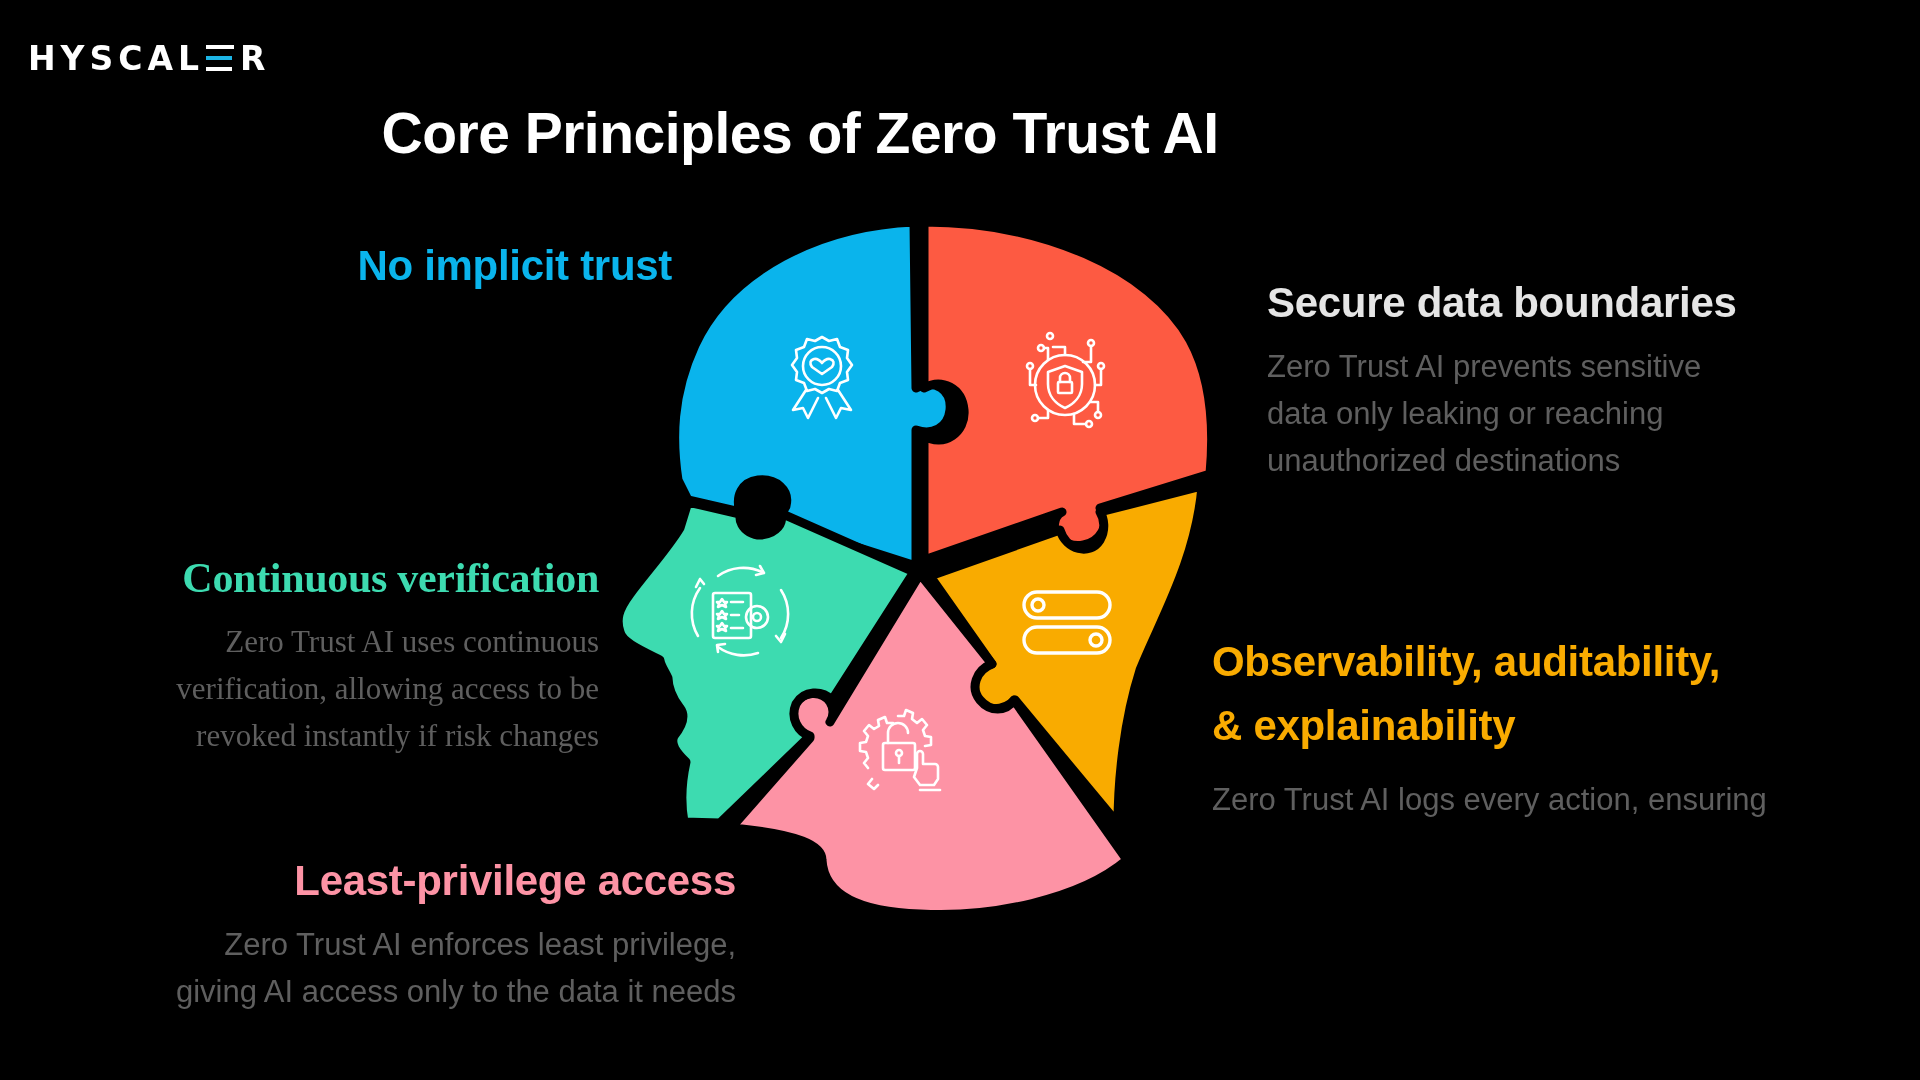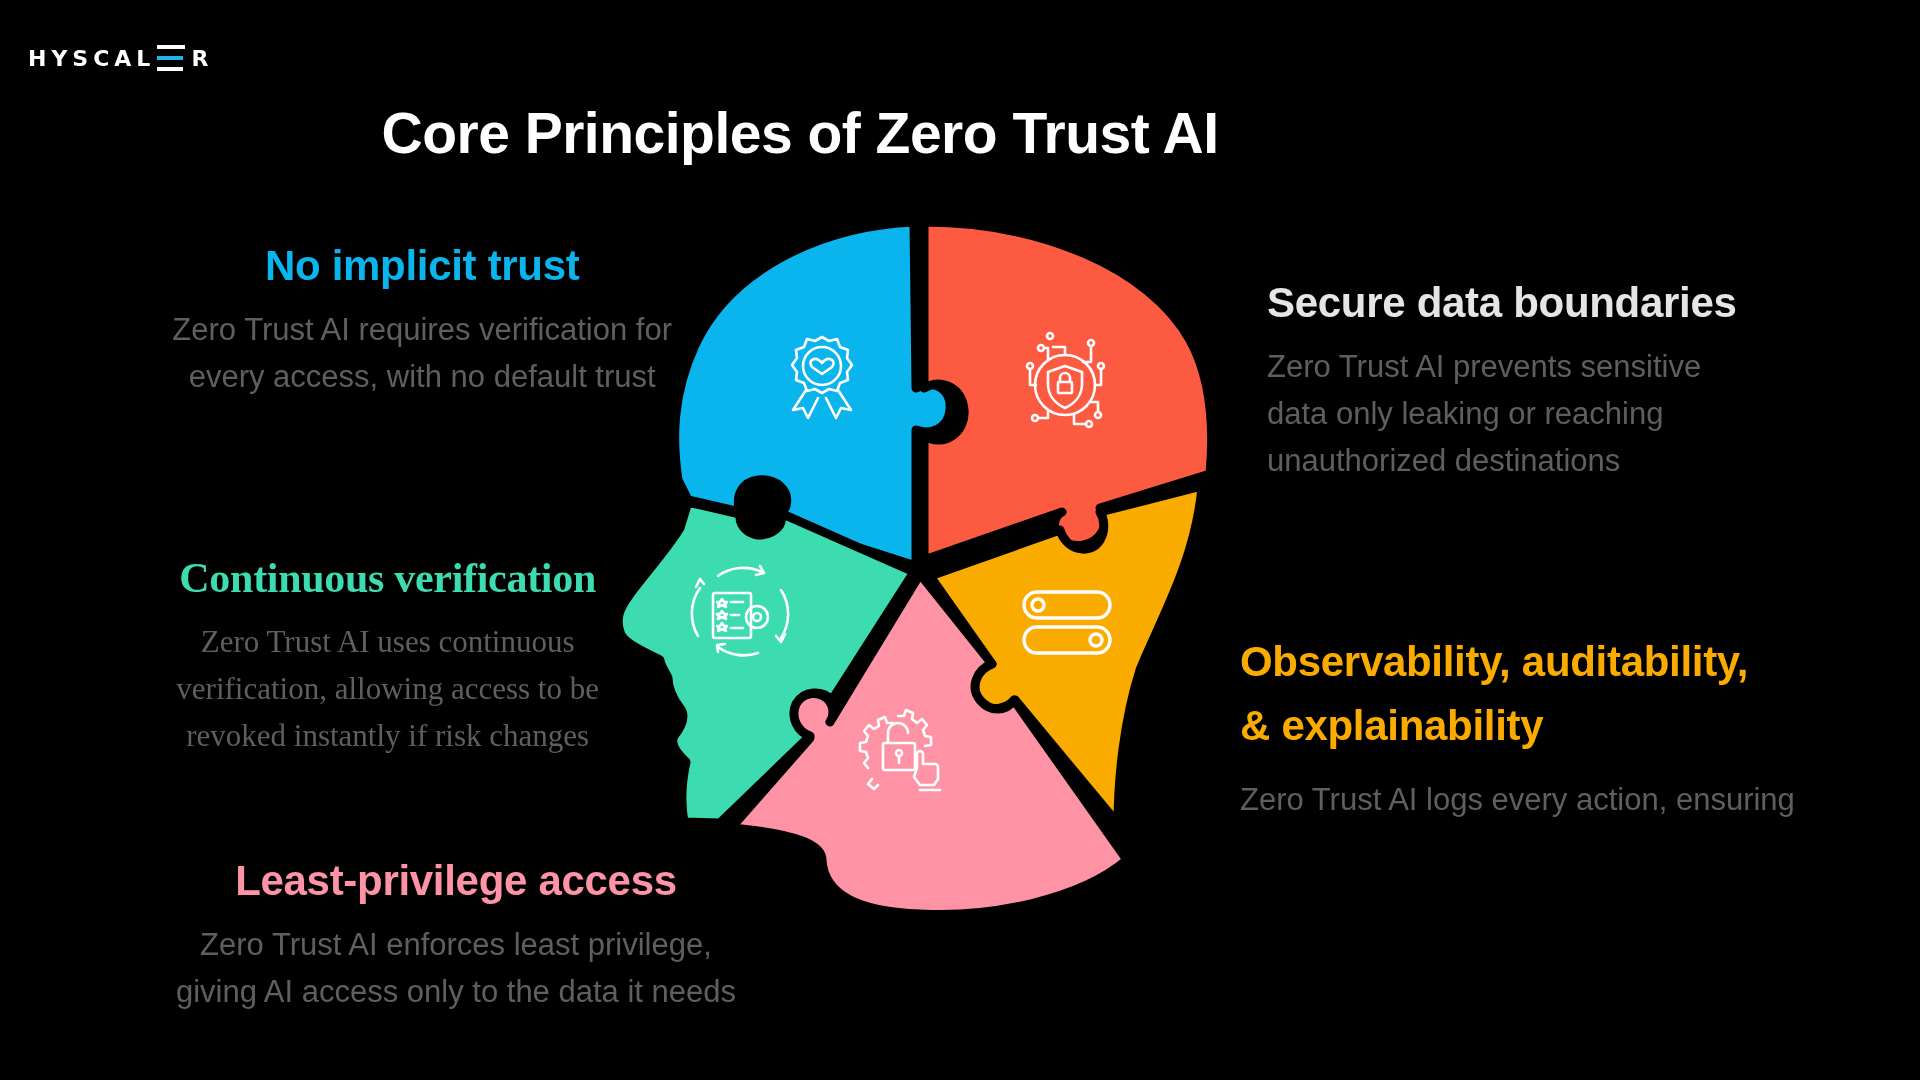--- a/index.html
+++ b/index.html
@@ -1,28 +1,28 @@
 <!DOCTYPE html>
 <html><head>
 <meta charset="utf-8">
 <style>
   html, body { margin: 0; padding: 0; background: #000; }
   body { width: 1920px; height: 1080px; position: relative; overflow: hidden; font-family: "Liberation Sans", sans-serif; color: #fff; }
-  .logo { position: absolute; left: 28px; top: 40px; height: 36px; display: flex; align-items: center; font-family: "DejaVu Sans", sans-serif; font-size: 22px; font-weight: bold; letter-spacing: 5px; color: #fff; }
+  .logo { position: absolute; left: 28px; top: 40px; height: 36px; display: flex; align-items: center; font-family: "DejaVu Sans", sans-serif; font-size: 33px; font-weight: bold; letter-spacing: 5px; color: #fff; }
   .logo .e-mark { display: inline-block; position: relative; width: 30px; height: 28px; margin: 0 4px 0 2px; }
   .logo .e-mark i { position: absolute; left: 0; height: 4px; display: block; }
   .logo .e-mark .t { top: 1px; width: 28px; background: #fff; }
   .logo .e-mark .m { top: 12px; width: 26px; background: #1cb5e6; }
   .logo .e-mark .b { top: 23px; width: 26px; background: #fff; }
   .title { position: absolute; left: 0; width: 1600px; top: 100px; text-align: center; font-size: 57px; font-weight: bold; color: #fff; letter-spacing: -0.5px; }
   .block { position: absolute; }
   .block .h { font-weight: bold; font-size: 42px; line-height: 52px; white-space: nowrap; letter-spacing: -0.3px; }
   .block .p { color: #5f5f5f; font-size: 31px; line-height: 47px; margin-top: 14px; }
   .block .p div { white-space: nowrap; }
-  .right-al { text-align: center; }
+  .right-al { text-align: right; }
   svg.head { position: absolute; left: 0; top: 0; }
 </style>
 </head>
 <body>
 
 <div class="logo">
   <span>HYSCAL</span>
   <span class="e-mark">
       <i class="t"></i>
       <i class="m"></i>
@@ -172,45 +172,41 @@
     <path d="M888 743 v-10 a10 10 0 0 1 20 0"></path>
     <circle cx="899" cy="753" r="3"></circle>
       <path d="M899 756 v7"></path>
     <path d="M917 768 v-14 a3 3 0 0 1 6 0 v10 h12 a3 3 0 0 1 3 3 v12 l-4 6 h-14 l-6 -8 z"></path>
     <path d="M920 790 h20"></path>
   </g>
 </svg>
 
 <div class="block right-al" style="right:1248px; top:240px;">
   <div class="h" style="color:#0ab4ec;">No implicit trust</div>
-  <div class="p">
-    <div>Zero Trust AI requires verification for</div>
-    <div>every access, with no default trust</div>
-  </div>
 </div>
 
 <div class="block" style="left:1267px; top:277px;">
   <div class="h" style="color:#e5e5e5;">Secure data boundaries</div>
   <div class="p">
     <div>Zero Trust AI prevents sensitive</div>
     <div>data only leaking or reaching</div>
     <div>unauthorized destinations</div>
   </div>
 </div>
 
 <div class="block right-al" style="right:1321px; top:552px;font-family:Liberation Serif, serif;">
   <div class="h" style="color:#3ddbb0;">Continuous verification</div>
   <div class="p">
     <div>Zero Trust AI uses continuous</div>
     <div>verification, allowing access to be</div>
     <div>revoked instantly if risk changes</div>
   </div>
 </div>
 
-<div class="block" style="left:1212px; top:630px;margin-left:28px;">
+<div class="block" style="left:1212px; top:630px;">
   <div class="h" style="color:#f9ab00; line-height:64px;">
     <div>Observability, auditability,</div>
     <div>&amp; explainability</div>
   </div>
   <div class="p" style="margin-top:18px;">
     <div>Zero Trust AI logs every action, ensuring</div>
   </div>
 </div>
 
 <div class="block right-al" style="right:1184px; top:855px;">

